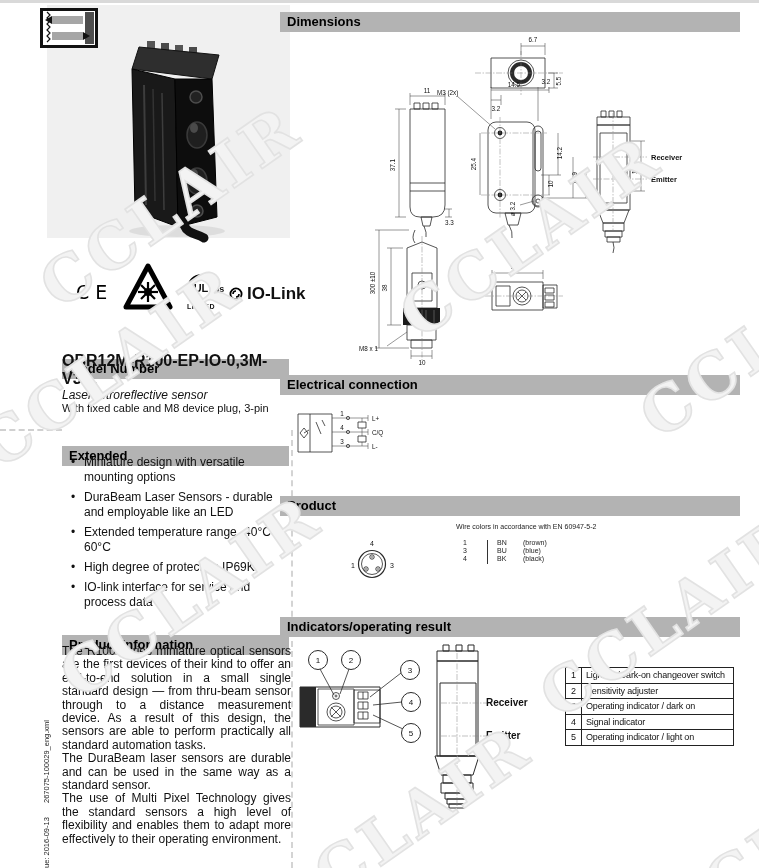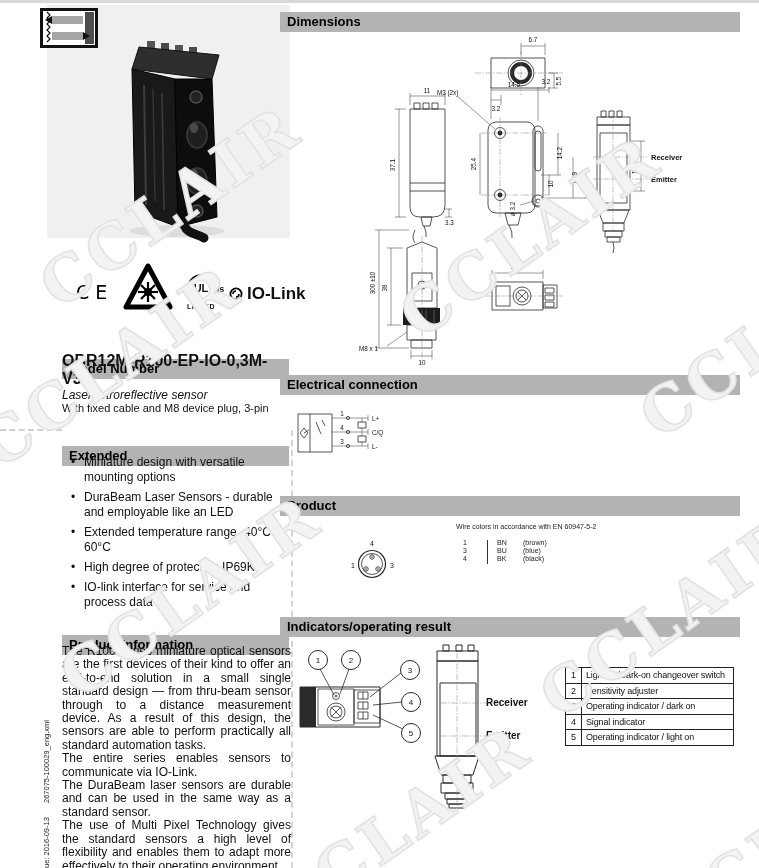--- a/index.html
+++ b/index.html
@@ -163,21 +163,20 @@
     </div>
   <div class="fi">
       <span class="bu">•</span>
       <span>IO-link interface for service and process data</span>
     </div>
 </div>
 
 <div class="hdr hdr-l" style="top:619px">Product information</div>
 <div class="abs pinfo">
   <p>The R100 series miniature optical sensors are the first devices of their kind to offer an end-to-end solution in a small single standard design — from thru-beam sensor through to a distance measurement device. As a result of this design, the sensors are able to perform practically all standard automation tasks.</p>
-  <p>The entire series enables sensors to communicate via IO-Link.</p>
   <p>The DuraBeam laser sensors are durable and can be used in the same way as a standard sensor.</p>
   <p>The use of Multi Pixel Technology gives the standard sensors a high level of flexibility and enables them to adapt more effectively to their operating environment.</p>
 </div>
 
 <div class="vtext" style="top:708px;height:95px">267075-100029_eng.xml</div>
 <div class="vtext" style="top:818px;height:50px">ue: 2016-09-13</div>
 
 <div class="hdr hdr-r" style="top:12px">Dimensions</div>
 
 <svg class="abs" style="left:295px;top:33px" width="464" height="335" viewBox="0 0 464 335">

